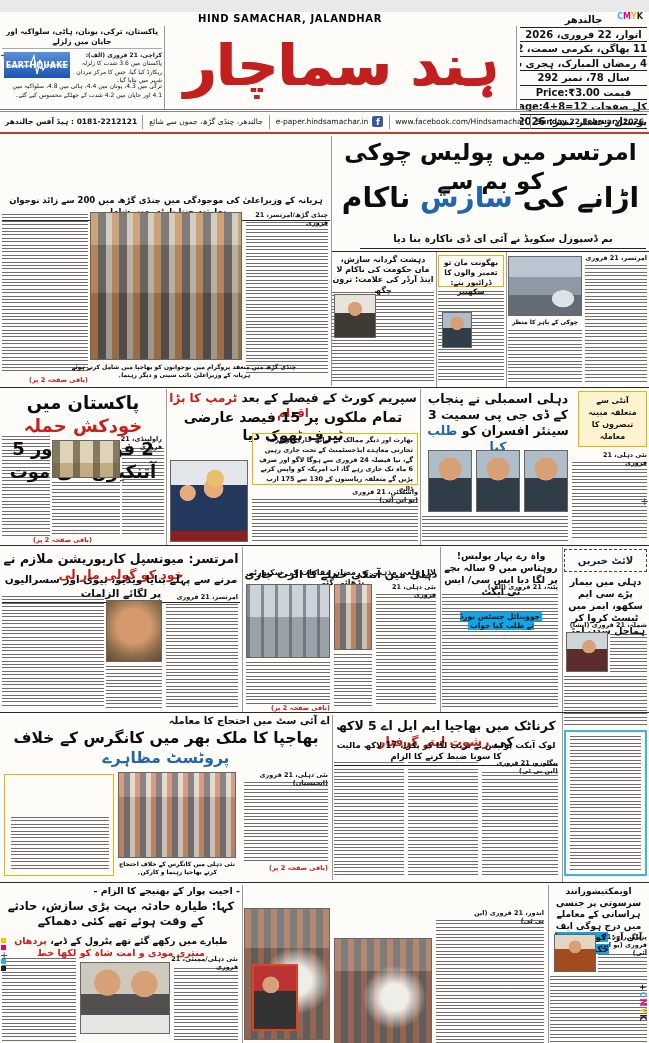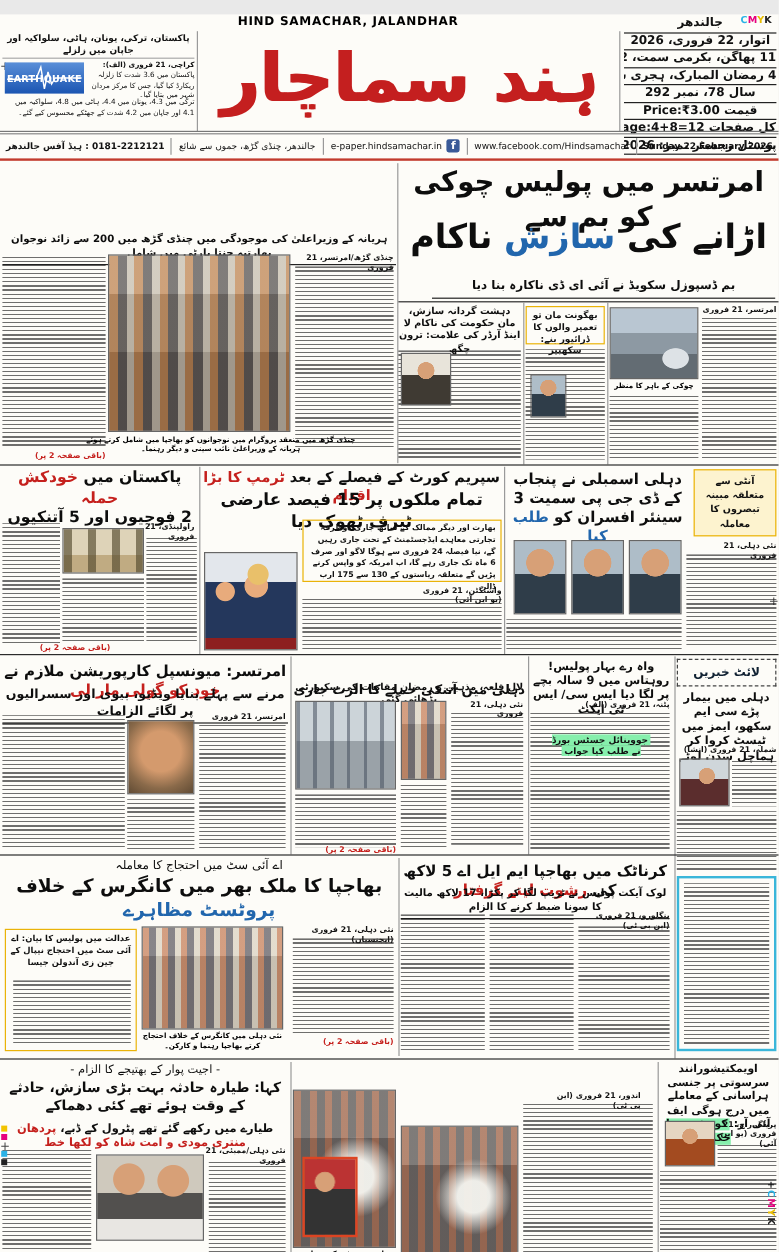--- a/index.html
+++ b/index.html
@@ -2,23 +2,23 @@
 <html><head>
 <meta charset="utf-8">
 <style>
 *{margin:0;padding:0;box-sizing:border-box}
 body{font-family:"DejaVu Sans",sans-serif;background:#e9e9e9}
 .page{position:relative;width:649px;height:1043px;background:#fdfcf8;margin:12px auto;overflow:hidden;color:#111;font-family:"DejaVu Sans",sans-serif}
 .rtl{direction:rtl}
 .hd{position:absolute;font-weight:bold;direction:rtl;text-align:center;line-height:1.28;color:#0d0d0d}
 .red{color:#c5201d}
 .blue{color:#2166ad}
-.hlt{background:#86efac;padding:0 2px}
+.hlt{background:#0ea5e9;padding:0 2px}
 .sub{position:absolute;font-weight:bold;direction:rtl;text-align:center;border-bottom:1px solid #222;padding-bottom:2px;line-height:1.35;color:#0d0d0d}
-.kick{position:absolute;font-weight:normal;direction:rtl;text-align:center;color:#0d0d0d}
+.kick{position:absolute;font-weight:bold;direction:rtl;text-align:right;color:#0d0d0d}
 .dl{position:absolute;font-size:6.5px;font-weight:bold;direction:rtl;text-align:right;color:#111;line-height:1.2}
 .tx{position:absolute;background:repeating-linear-gradient(to bottom,rgba(25,25,25,.78) 0 1px,transparent 1px 3.4px);opacity:.8}
 .cap{position:absolute;font-size:6px;font-weight:bold;direction:rtl;text-align:center;line-height:1.25;color:#000}
 .cont{position:absolute;font-size:6.5px;font-weight:bold;color:#c5201d;direction:rtl}
 .photo{position:absolute;border:1px solid #666}
 .hrule{position:absolute;height:1px;background:#2b2b2b}
 .vrule{position:absolute;width:1px;background:#9a9a9a}
 .box{position:absolute;border:1px solid #eab308}
 .pubtitle{position:absolute;left:150px;top:1px;width:280px;text-align:center;font-size:10px;font-weight:bold;letter-spacing:.6px;color:#000}
 .cmyk{position:absolute;right:6px;top:0;font-size:8px;font-weight:bold}
@@ -149,21 +149,21 @@
   <div class="vrule" style="left:506px;top:240px;height:135px"></div>
 
   <div class="photo ph-street" style="left:508px;top:244px;width:74px;height:60px"></div>
   <div class="cap" style="left:508px;top:306px;width:74px">چوکی کے باہر کا منظر</div>
   <div class="tx" style="left:508px;top:318px;width:74px;height:52px"></div>
   <div class="dl" style="left:585px;top:243px;width:62px">امرتسر، 21 فروری</div>
   <div class="tx" style="left:585px;top:253px;width:62px;height:118px"></div>
 
   <div class="hrule" style="left:0;top:375px;width:649px"></div>
 
-  <div class="hd" style="left:2px;top:379px;width:162px;font-size:13px">
+  <div class="hd" style="left:2px;top:379px;width:162px;font-size:18px">
     <span>پاکستان میں</span> <span class="red">خودکش حملہ</span><br><span>2 فوجیوں اور 5 آتنکیوں کی موت</span>
   </div>
   <div class="dl" style="left:100px;top:424px;width:62px">راولپنڈی، 21 فروری</div>
   <div class="tx" style="left:2px;top:424px;width:48px;height:100px"></div>
   <div class="photo ph-soldiers" style="left:52px;top:428px;width:68px;height:38px"></div>
   <div class="tx" style="left:122px;top:436px;width:42px;height:88px"></div>
   <div class="tx" style="left:52px;top:470px;width:68px;height:54px"></div>
   <div class="cont" style="left:2px;top:524px;width:90px">(باقی صفحہ 2 پر)</div>
   <div class="vrule" style="left:166px;top:377px;height:156px"></div>
 
@@ -230,21 +230,20 @@
     <div class="tx" style="left:4px;top:4px;width:71px;height:134px"></div>
   </div>
 
   <div class="hrule" style="left:0;top:700px;width:649px"></div>
 
   <div class="kick" style="left:2px;top:703px;width:328px;font-size:10px">اے آئی سٹ میں احتجاج کا معاملہ</div>
   <div class="hd" style="left:2px;top:717px;width:328px;font-size:15.5px">
     <span>بھاجپا کا ملک بھر میں کانگرس کے خلاف</span> <span class="blue">پروٹسٹ مظاہرے</span>
   </div>
   <div class="box" style="left:4px;top:762px;width:110px;height:102px;padding:3px">
-    <div class="rtl" style="font-size:7px;font-weight:bold;text-align:center;line-height:1.4">عدالت میں پولیس کا بیان: اے آئی سٹ میں احتجاج نیپال کے جین زی آندولن جیسا</div>
     <div class="tx" style="left:6px;top:42px;width:98px;height:54px"></div>
   </div>
   <div class="photo ph-crowd" style="left:118px;top:760px;width:118px;height:86px"></div>
   <div class="cap" style="left:118px;top:848px;width:118px">نئی دہلی میں کانگرس کے خلاف احتجاج کرتے بھاجپا رہنما و کارکن۔</div>
   <div class="dl" style="left:244px;top:760px;width:84px">نئی دہلی، 21 فروری (ایجنسیاں)</div>
   <div class="tx" style="left:244px;top:770px;width:84px;height:80px"></div>
   <div class="cont" style="left:244px;top:852px;width:84px">(باقی صفحہ 2 پر)</div>
   <div class="vrule" style="left:332px;top:703px;height:165px"></div>
 
   <div class="hd" style="left:334px;top:706px;width:224px;font-size:12.5px">
@@ -268,21 +267,21 @@
   <div class="photo ph-twomen" style="left:80px;top:950px;width:90px;height:72px"></div>
   <div class="tx" style="left:174px;top:956px;width:64px;height:76px"></div>
   <div class="cont" style="left:2px;top:1032px;width:90px">(باقی صفحہ 2 پر)</div>
   <div class="vrule" style="left:242px;top:873px;height:165px"></div>
 
   <div class="photo ph-clash" style="left:244px;top:896px;width:86px;height:132px">
     <div class="inset-red"></div>
   </div>
   <div class="cap" style="left:244px;top:1030px;width:86px">اندور: جھڑپ کے دوران ایکشن کرتے ہوئے پولیس اہلکار۔</div>
   <div class="photo ph-clash" style="left:334px;top:926px;width:98px;height:108px"></div>
-  <div class="dl" style="left:460px;top:898px;width:74px">اندور، 21 فروری (این بی ٹی)</div>
+  <div class="dl" style="left:470px;top:898px;width:74px">اندور، 21 فروری (این بی ٹی)</div>
   <div class="tx" style="left:436px;top:908px;width:108px;height:124px"></div>
   <div class="vrule" style="left:548px;top:873px;height:165px"></div>
 
   <div class="hd" style="left:550px;top:874px;width:97px;font-size:9px">
     <span>اویمکتیشورانند سرسوتی پر جنسی ہراسانی کے معاملے میں درج ہوگی ایف آئی آر:</span> <span class="hlt">کورٹ نے دیا حکم</span>
   </div>
   <div class="photo ph-woman" style="left:554px;top:922px;width:42px;height:38px"></div>
   <div class="dl" style="left:598px;top:922px;width:49px">پریاگ راج، 21 فروری (یو این آئی)</div>
   <div class="tx" style="left:598px;top:942px;width:49px;height:18px"></div>
   <div class="tx" style="left:550px;top:964px;width:97px;height:72px"></div>

